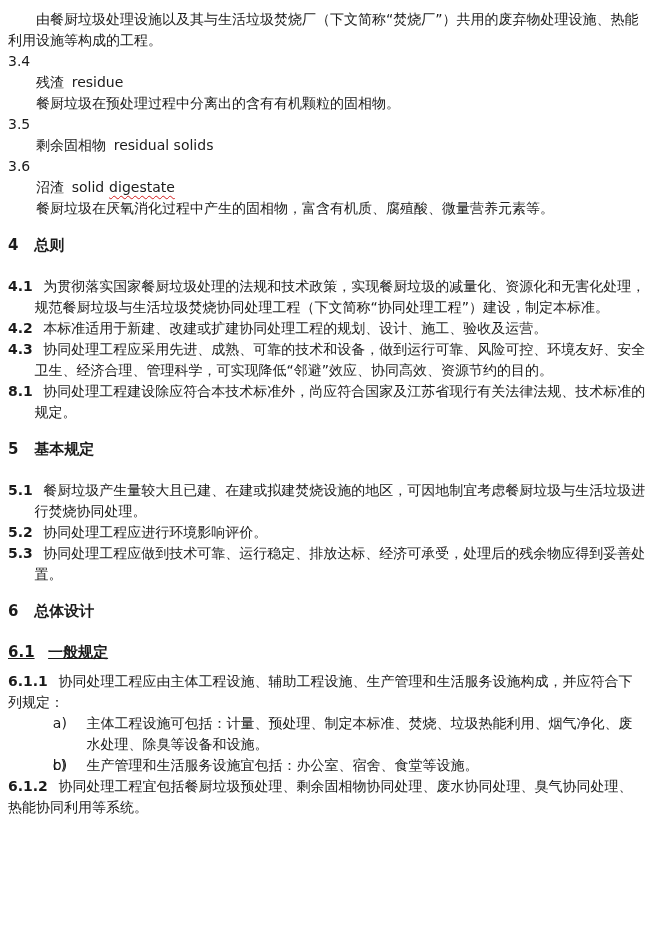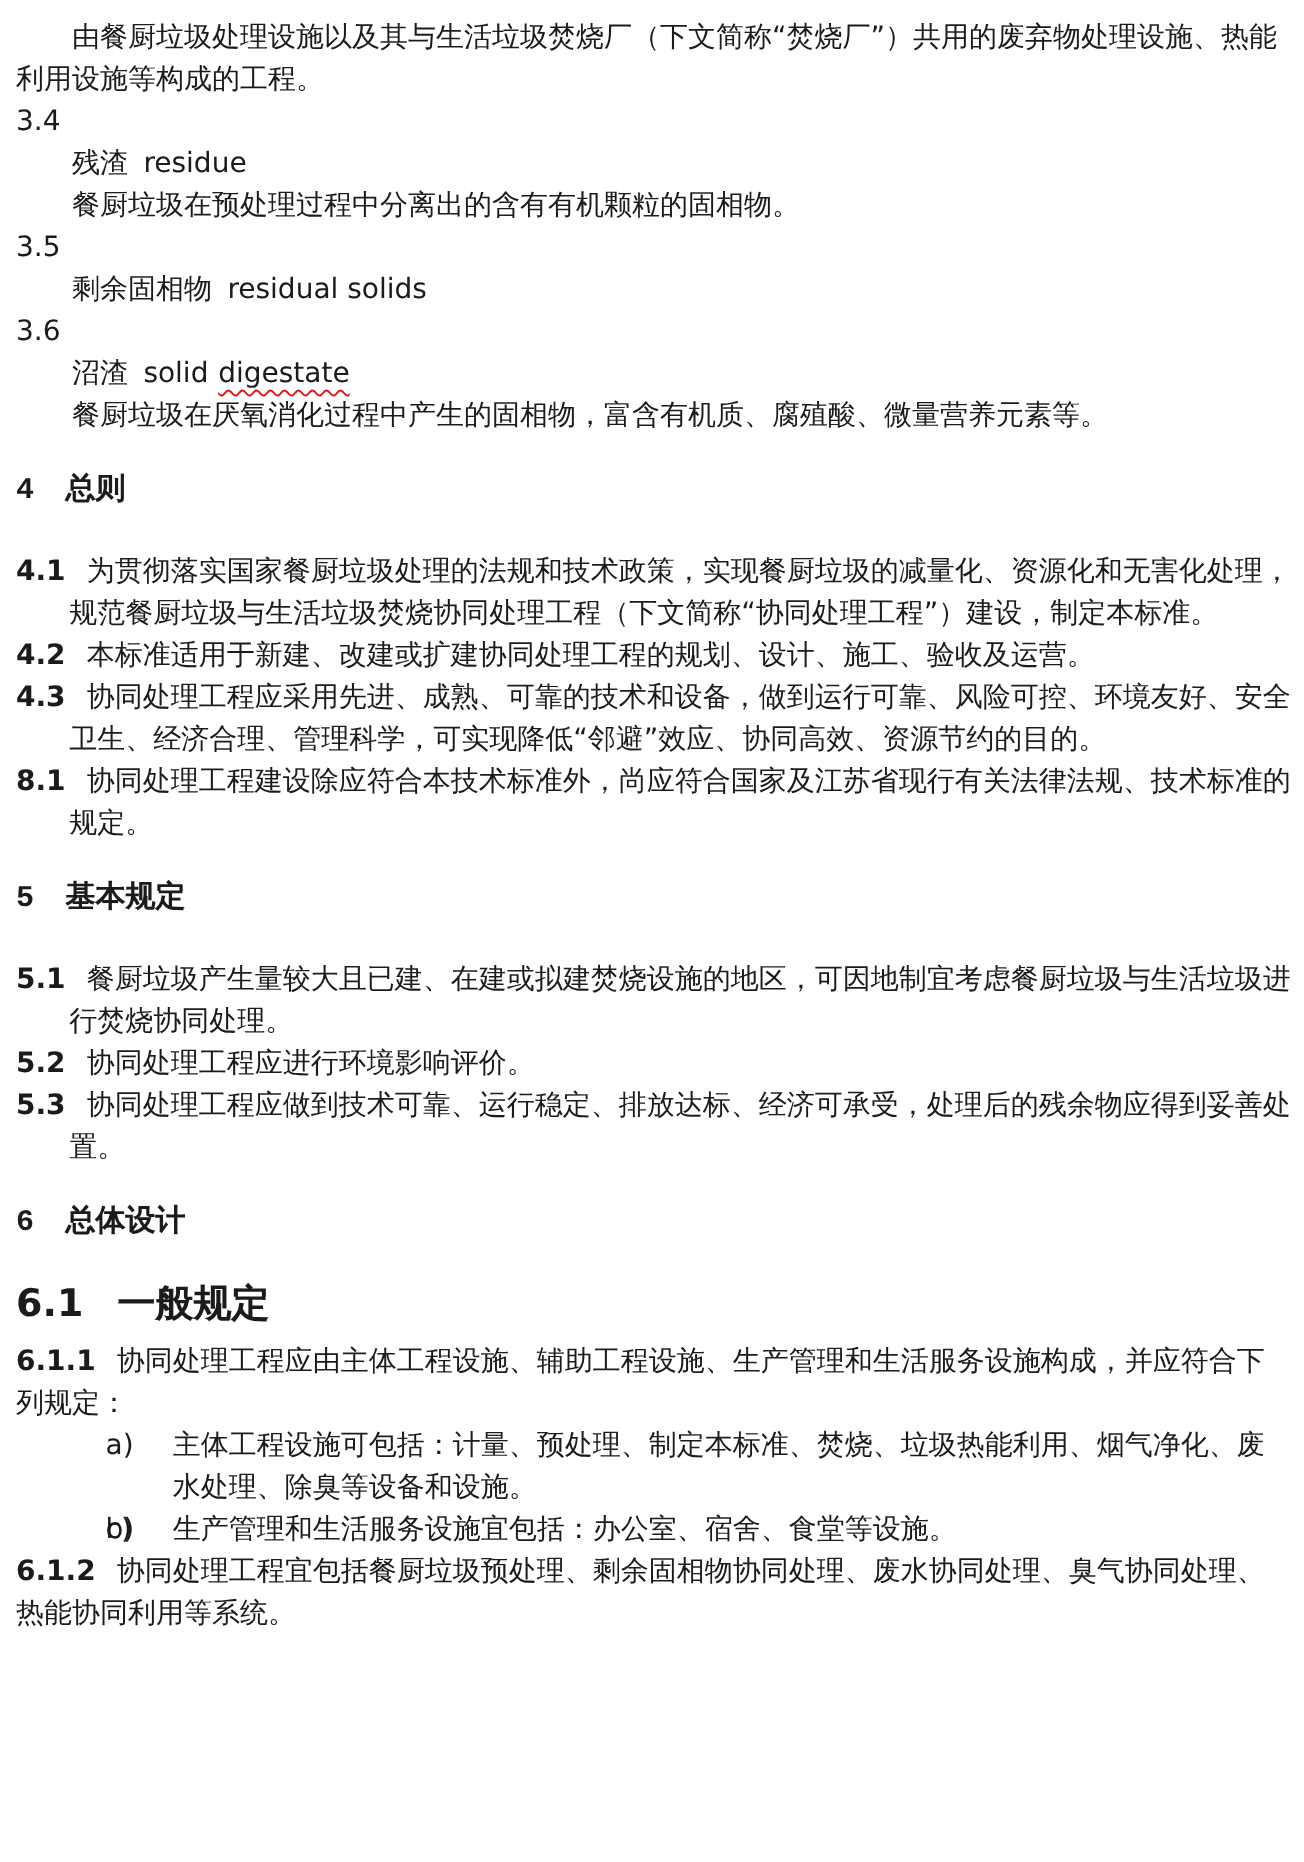--- a/index.html
+++ b/index.html
@@ -38,27 +38,27 @@
     text-decoration-thickness: 1px;
     text-underline-offset: 3px;
   }
   .term-def { text-indent: 2em; }
 
   
   .chapter-heading {
     font-weight: bold;
     font-size: 15px;
     margin: 16px 0 20px 0;
-    font-family: Liberation Mono, monospace;
   }
   .chapter-heading .h-title { margin-left: 1.05em; }
   .section-heading {
     font-weight: bold;
-    font-size: 19px;
+    font-size: 15px;
     margin: 16px 0 8px 0;
+    text-decoration: underline;
   }
   .section-heading .h-title { margin-left: 0.9em; }
 
   
   .clause {
     padding-left: 1.9em;
     text-indent: -1.9em;
   }
   .clause .c-num,
   .clause6 .c-num {

